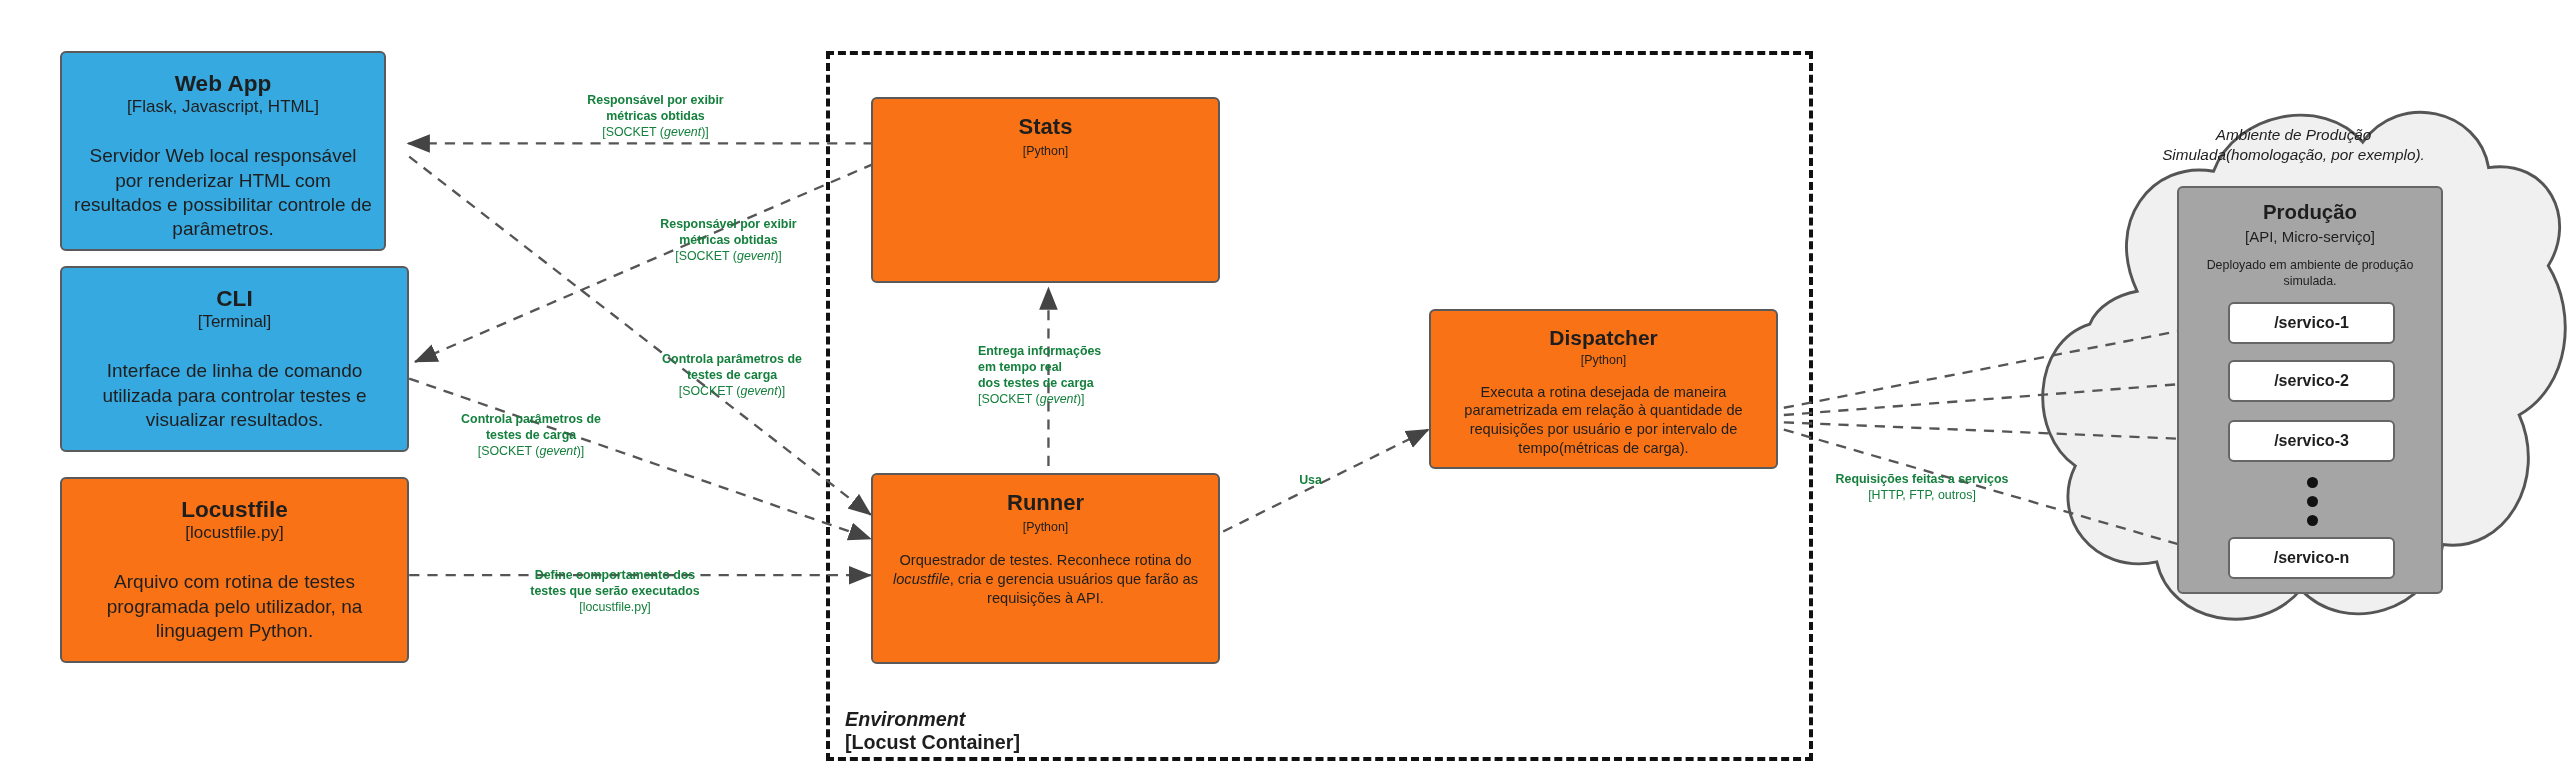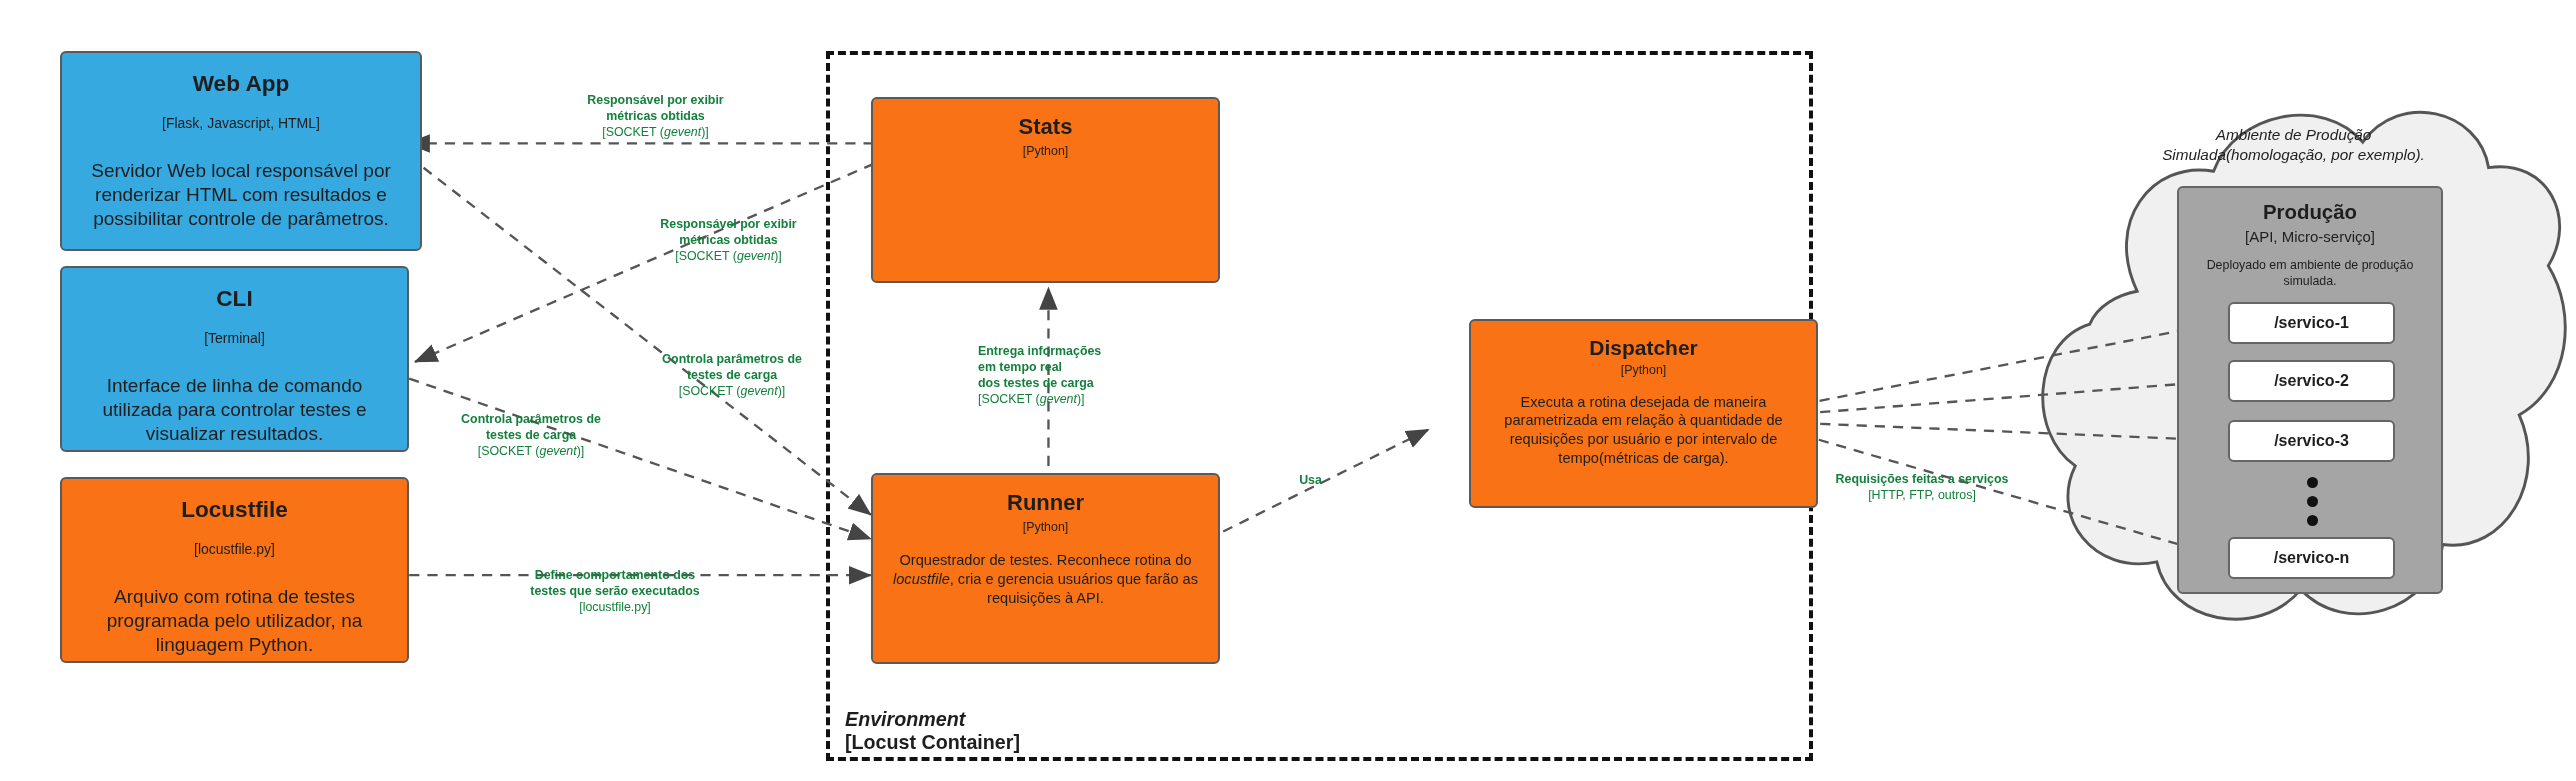--- a/index.html
+++ b/index.html
@@ -11,21 +11,21 @@
         text-align:center;color:#1e1e1e;display:flex;flex-direction:column;
         align-items:center;justify-content:flex-start;}
   .node .title{font-weight:bold;line-height:1.1;}
   .node .tech{line-height:1.2;}
   .node .desc{line-height:1.28;}
 
   .blue-strong{background:#36a9e1;}
   .blue-soft{background:#f97316;}
 
   .n-big .title{font-size:22.6px;margin-top:19px;}
-  .n-big .tech{font-size:14px;margin-top:18px;}
+  .n-big .tech{font-size:17px;margin-top:0;}
   .n-big .desc{font-size:19px;margin-top:27px;padding:0 11.6px;}
 
   .n-mid .title{font-size:22px;margin-top:16px;}
   .n-mid .tech{font-size:12.4px;margin-top:5.1px;}
   .n-mid .desc{font-size:14.6px;margin-top:16px;padding:0 10.2px;}
 
   .n-disp .title{font-size:21px;margin-top:14.6px;}
   .n-disp .tech{font-size:12.4px;margin-top:4.4px;}
   .n-disp .desc{font-size:14.6px;margin-top:14.6px;padding:0 13px;}
 
@@ -117,21 +117,21 @@
 
       <path d="M1680 730 L 1962 590"></path>
 
       <path d="M2450 560 L 3052 443"></path>
       <path d="M2450 570 L 3052 523"></path>
       <path d="M2450 580 L 3052 605"></path>
       <path d="M2450 590 L 3052 765"></path>
     </g>
   </svg>
 
-  <div class="node blue-strong n-big" style="left:60px;top:51px;width:362px;height:200px;text-align:center;">
+  <div class="node blue-strong n-big" style="left:60px;top:51px;width:326px;height:200px;text-align:center;">
     <div class="title">Web App</div>
     <div class="tech">[Flask, Javascript, HTML]</div>
     <div class="desc">Servidor Web local responsável por renderizar HTML com resultados e possibilitar controle de parâmetros.</div>
   </div>
 
   <div class="node blue-strong n-big" style="left:60px;top:266px;width:349px;height:186px;">
     <div class="title">CLI</div>
     <div class="tech">[Terminal]</div>
     <div class="desc">Interface de linha de comando utilizada para controlar testes e visualizar resultados.</div>
   </div>
@@ -146,21 +146,21 @@
     <div class="title">Stats</div>
     <div class="tech">[Python]</div>
   </div>
 
   <div class="node blue-soft n-mid" style="left:871px;top:473px;width:349px;height:191px;">
     <div class="title">Runner</div>
     <div class="tech">[Python]</div>
     <div class="desc"><span>Orquestrador de testes. Reconhece rotina do </span><i>locustfile</i><span>, cria e gerencia usuários que farão as requisições à API.</span></div>
   </div>
 
-  <div class="node blue-soft n-disp" style="left:1429px;top:319px;width:349px;height:189px;margin-left:40px;">
+  <div class="node blue-soft n-disp" style="left:1429px;top:309px;width:349px;height:160px;">
     <div class="title">Dispatcher</div>
     <div class="tech">[Python]</div>
     <div class="desc">Executa a rotina desejada de maneira parametrizada em relação à quantidade de requisições por usuário e por intervalo de tempo(métricas de carga).</div>
   </div>
 
   <div id="app-box">
     <div class="title">Produção</div>
     <div class="tech">[API, Micro-serviço]</div>
     <div class="desc">Deployado em ambiente de produção simulada.</div>
   </div>

